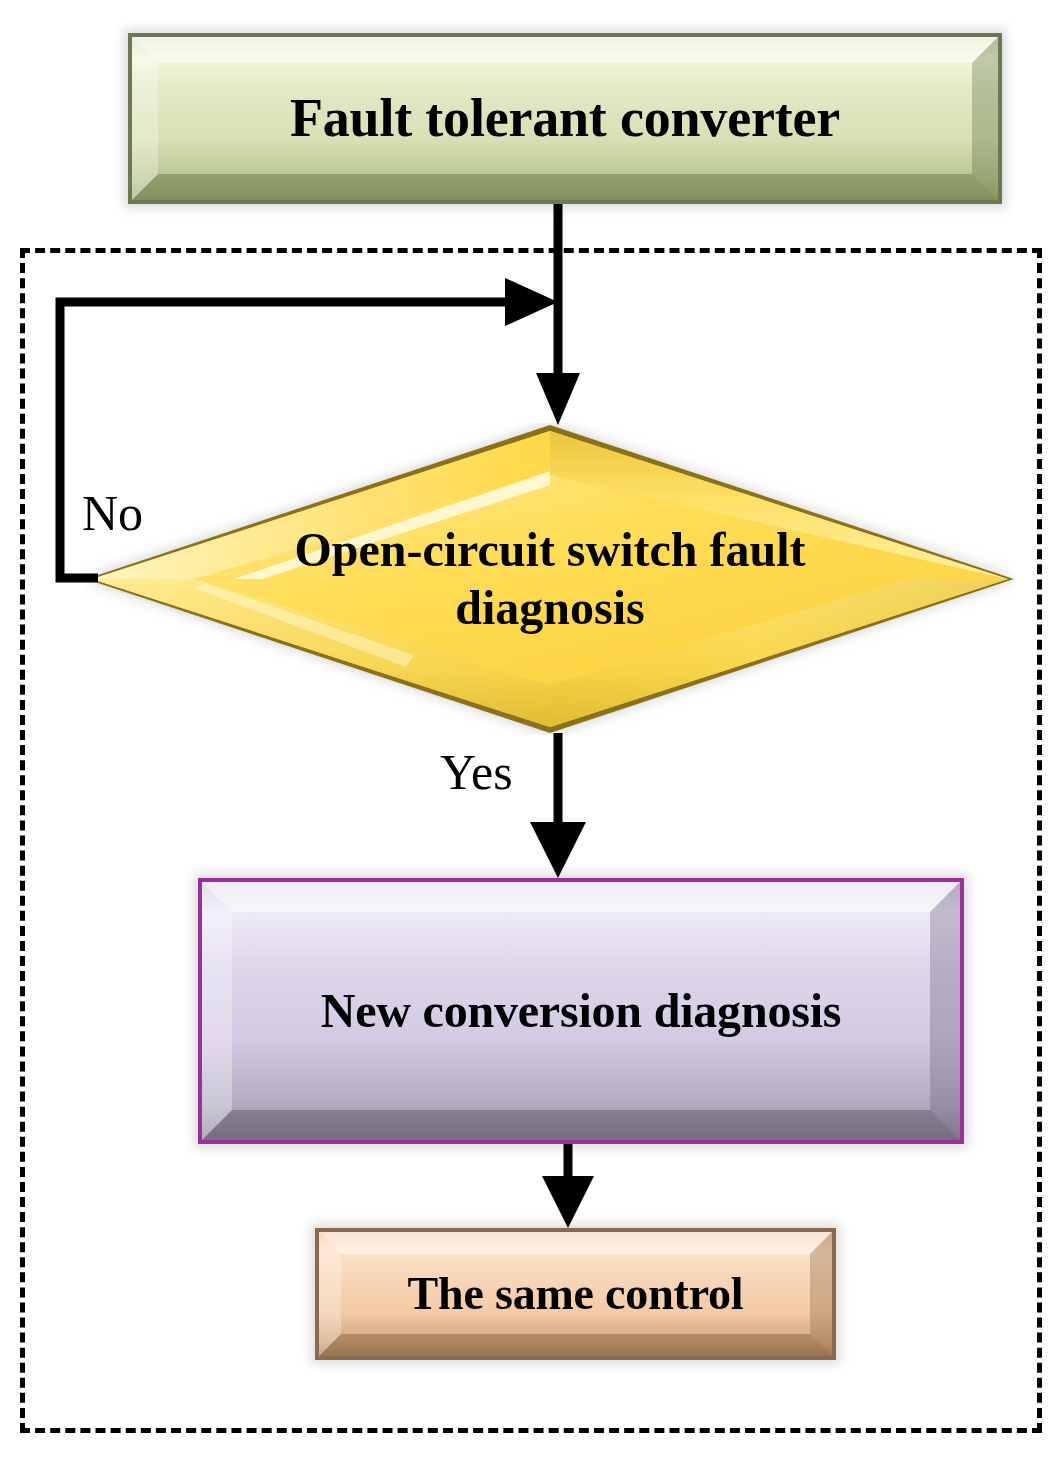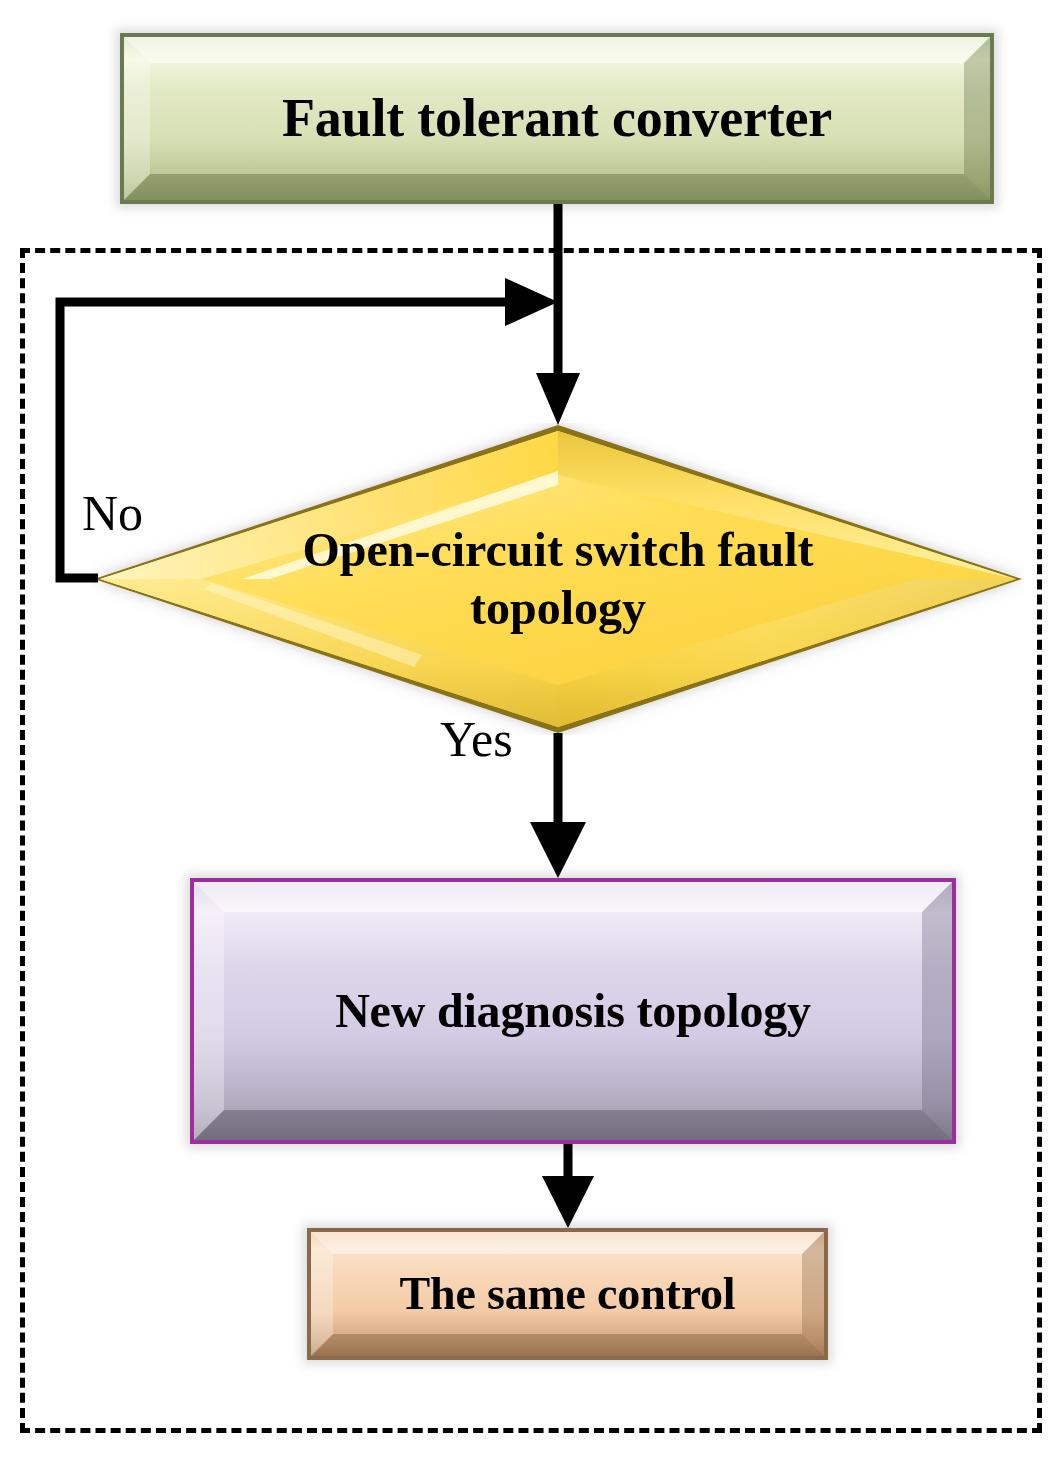--- a/index.html
+++ b/index.html
@@ -36,20 +36,21 @@
     position: absolute;
     box-sizing: border-box;
     display: flex;
     align-items: center;
     justify-content: center;
     text-align: center;
     color: #000000;
     font-weight: bold;
     line-height: 1.14;
     letter-spacing: -0.2px;
+    margin-left: 8px;
   }
   .node-box .inner {
     position: relative;
     z-index: 3;
     width: 100%;
     padding: 0 10px;
     box-sizing: border-box;
   }
 
   
@@ -142,21 +143,21 @@
     border-right: 22px solid rgba(130,95,62,0.32);
     border-bottom: 22px solid rgba(120,86,55,0.40);
     box-sizing: border-box;
     z-index: 1;
     pointer-events: none;
   }
 
   
   #diamond-decision {
     position: absolute;
-    left: 92px;
+    left: 84px;
     top: 423px;
     width: 932px;
     height: 312px;
   }
   #diamond-decision svg {
     position: absolute;
     left: 0; top: 0;
     width: 100%;
     height: 100%;
   }
@@ -188,21 +189,21 @@
   
   .edge-label {
     position: absolute;
     font-size: 50px;
     font-weight: normal;
     color: #000000;
     z-index: 6;
     white-space: nowrap;
   }
   #label-no  { left: 82px;  top: 484px; }
-  #label-yes { left: 440px; top: 710px; }
+  #label-yes { left: 440px; top: 743px; }
 </style>
 </head>
 <body>
 
 <div id="canvas">
 
   <div class="dashed-region"></div>
 
   <div class="node-box" id="box-start">
     <div class="inner">Fault tolerant converter</div>
@@ -252,27 +253,27 @@
         <polygon points="466,304 8,156 110,156 466,262 822,156 924,156" fill="url(#goldBottom)" opacity="0.55"></polygon>
 
         <polygon points="466,52 822,156 466,262 110,156" fill="url(#goldCore)"></polygon>
 
         <polygon points="150,156 466,48 466,62 178,156" fill="#fffbe0" opacity="0.85"></polygon>
         <polygon points="120,160 330,232 322,244 112,166" fill="#fff7cc" opacity="0.5"></polygon>
       </g>
     </svg>
     <div class="dia-text">
       <div>Open-circuit switch fault</div>
-      <div>topology</div>
+      <div>diagnosis</div>
     </div>
   </div>
 
   <div class="node-box" id="box-topology">
     <div class="inner">
-      <div>New diagnosis topology</div>
+      <div>New conversion diagnosis</div>
     </div>
   </div>
 
   <div class="node-box" id="box-control">
     <div class="inner">
       <div>The same control</div>
     </div>
   </div>
 
   <svg id="connectors" viewBox="0 0 1062 1458">

